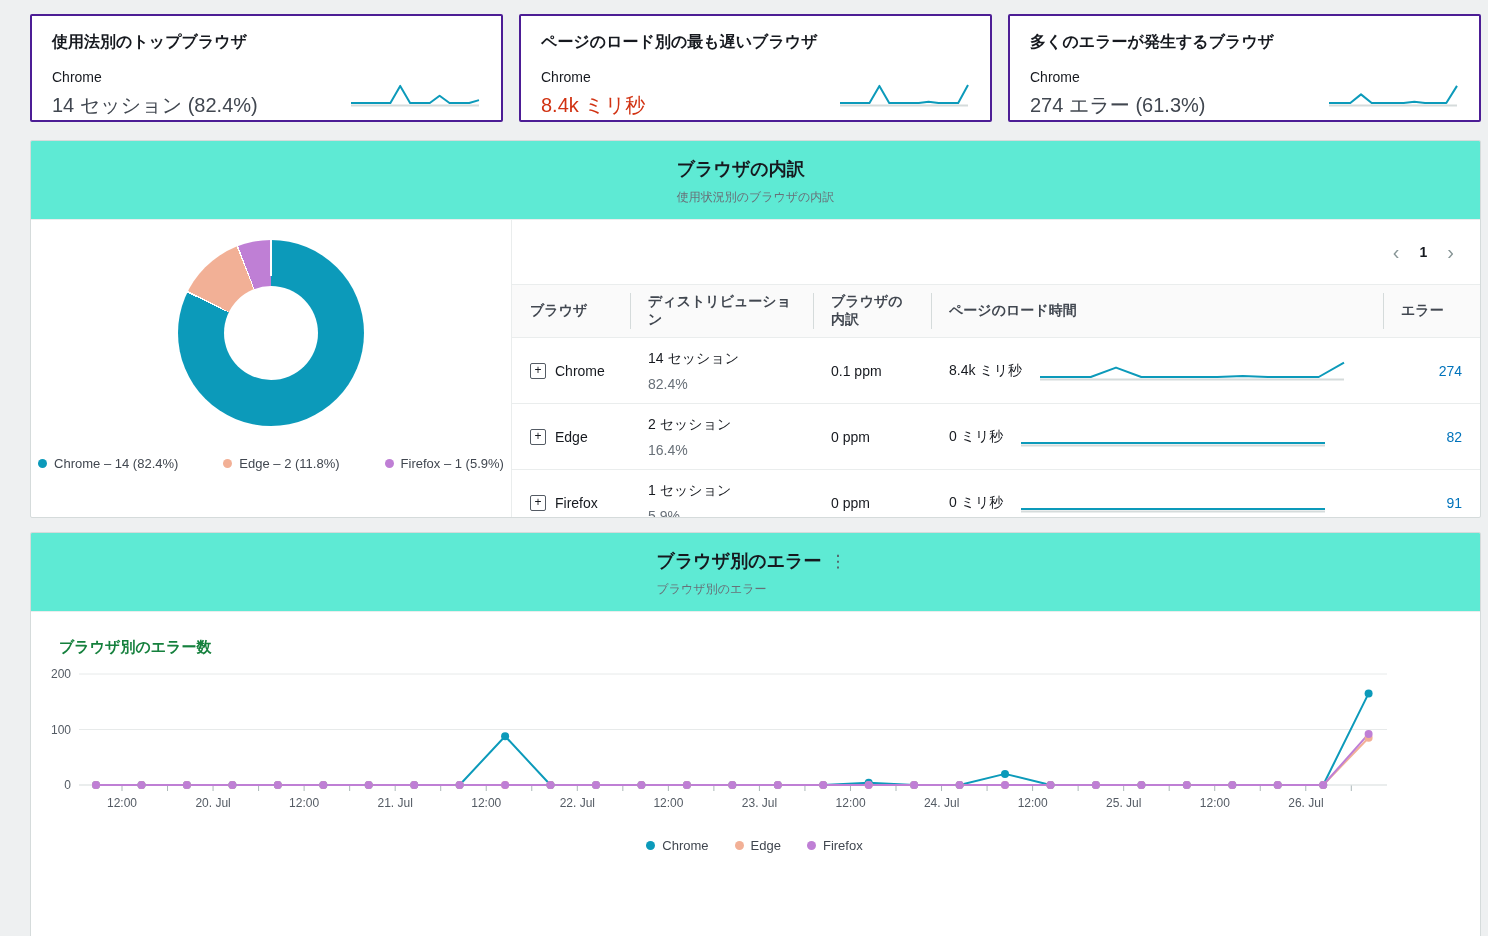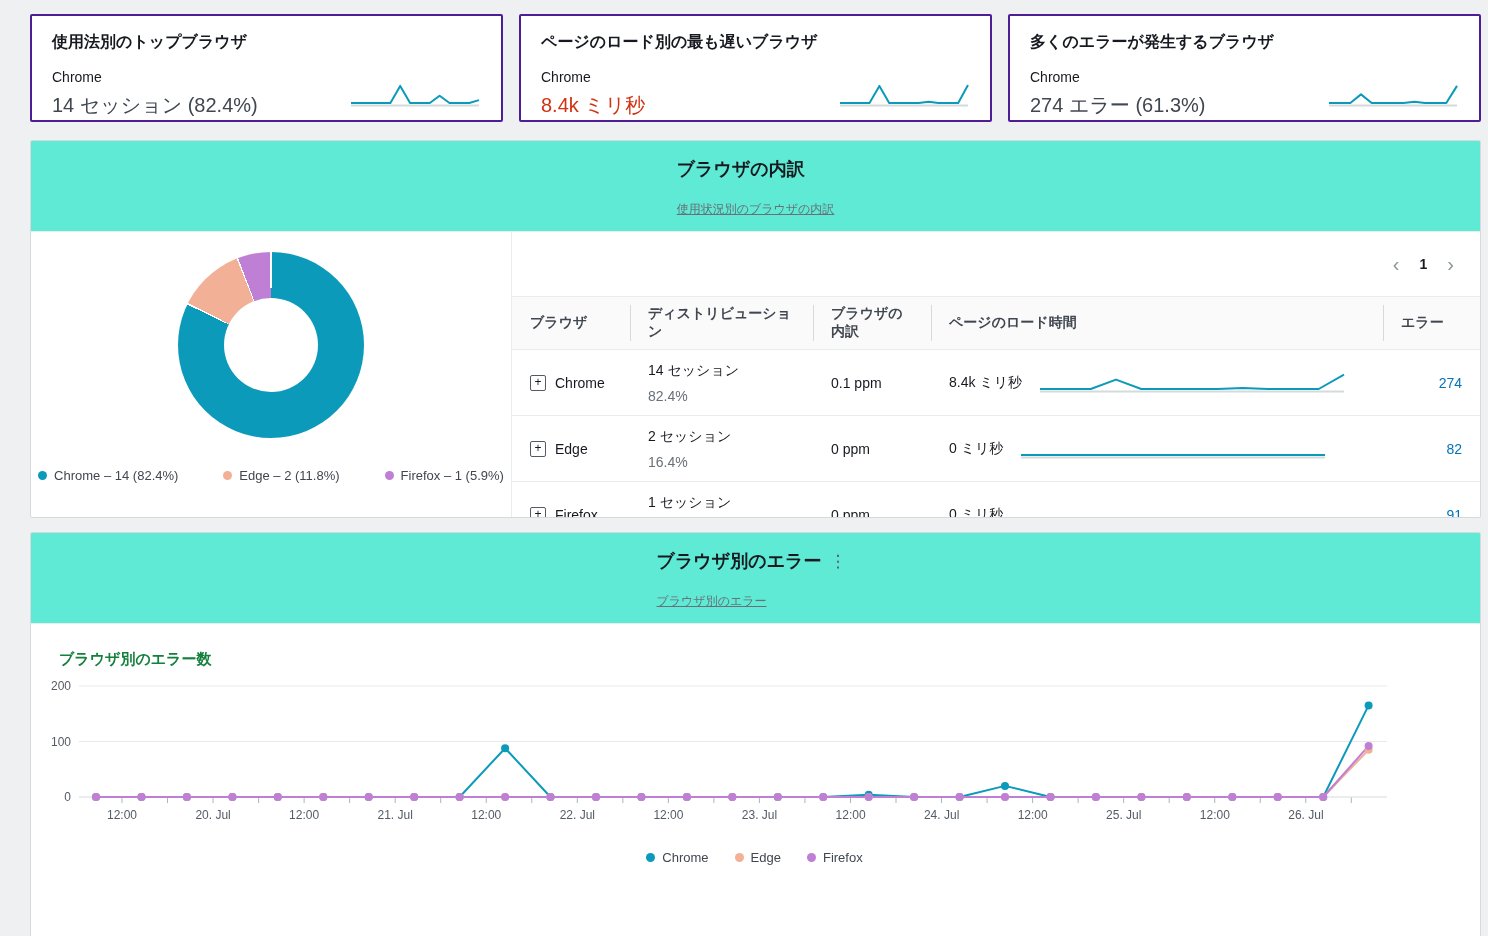--- a/index.html
+++ b/index.html
@@ -35,21 +35,21 @@
   }
   #breakdown-panel { margin-top: 18px; height: 378px; }
   #errors-panel { margin-top: 14px; height: 437px; }
   .panel-header {
     background: #5eead4;
     padding: 16px 20px 13px 20px;
     border-bottom: 1px solid #eaeded;
     display: flex; justify-content: center; align-items: flex-start;
   }
   .panel-title { font-size: 18px; font-weight: 700; color: #16191f; }
-  .panel-subtitle { font-size: 12px; color: #687078; margin-top: 20px; text-decoration: underline; }
+  .panel-subtitle { font-size: 12px; color: #687078; margin-top: 8px; }
   .menu-btn {
     background: none; border: none; cursor: pointer;
     font-size: 17px; color: #545b64; line-height: 17px; padding: 4px 8px;
     letter-spacing: 0;
   }
   .breakdown-content { display: flex; height: 305px; }
   .donut-pane { width: 480px; }
   .donut {
     width: 186px; height: 186px; border-radius: 50%;
     margin: 20px auto 0 auto; position: relative;

